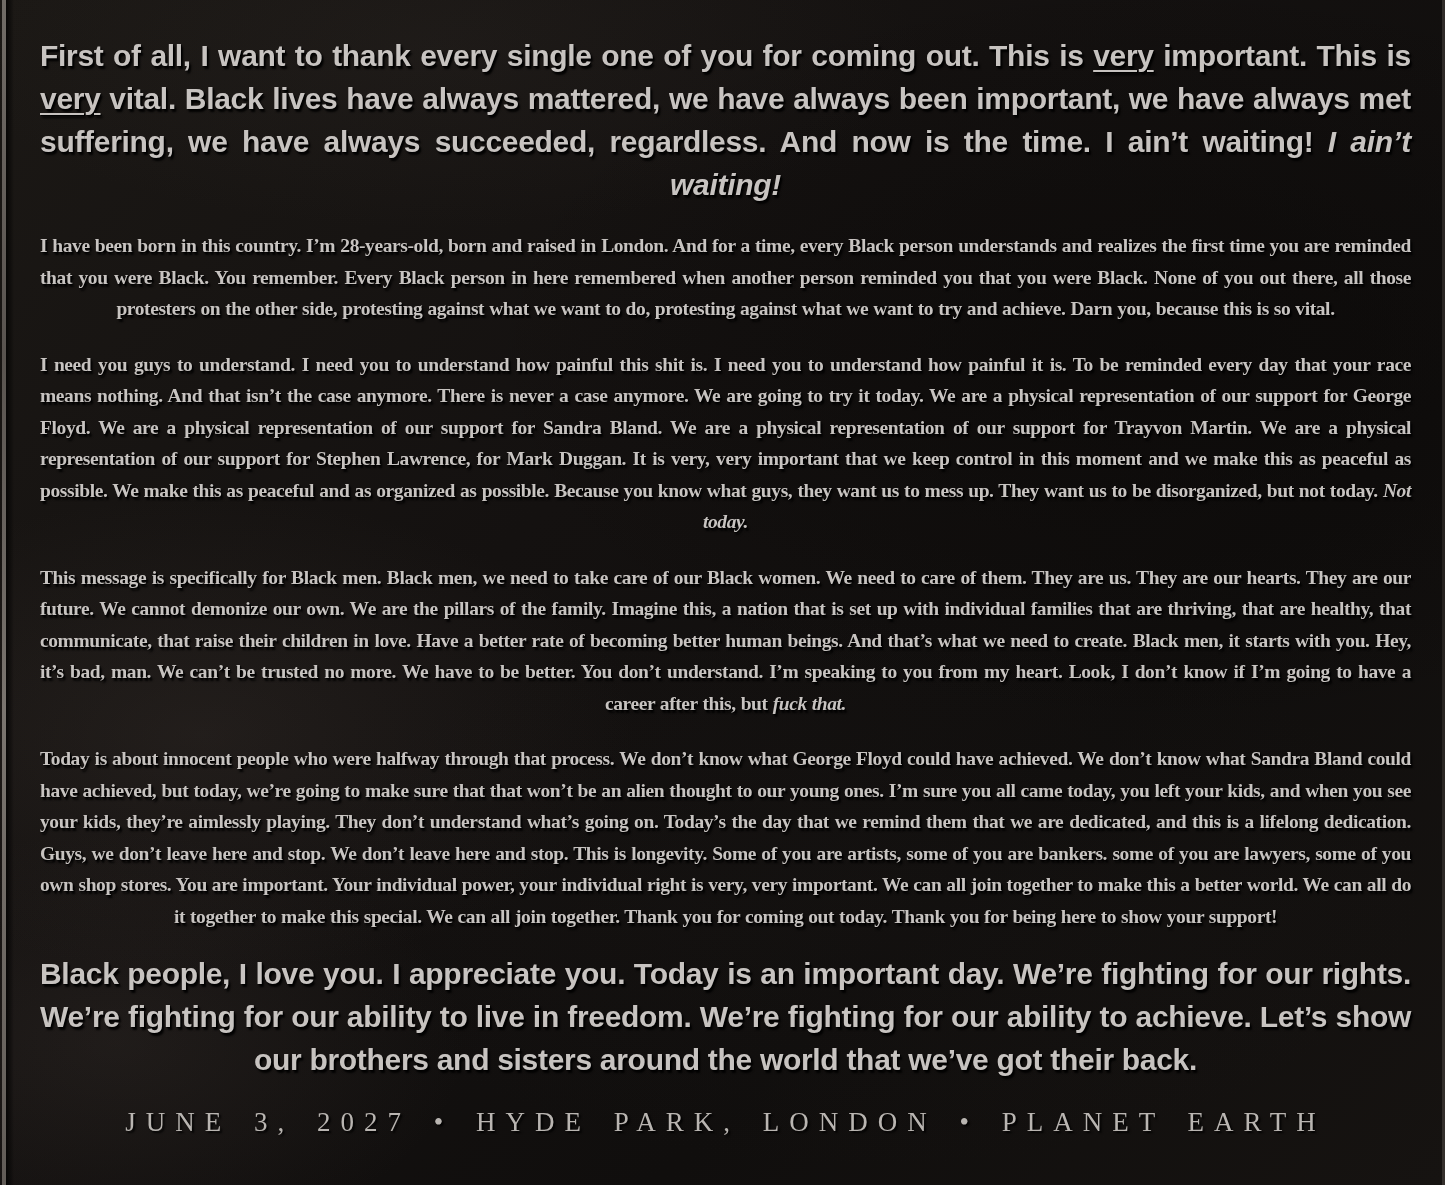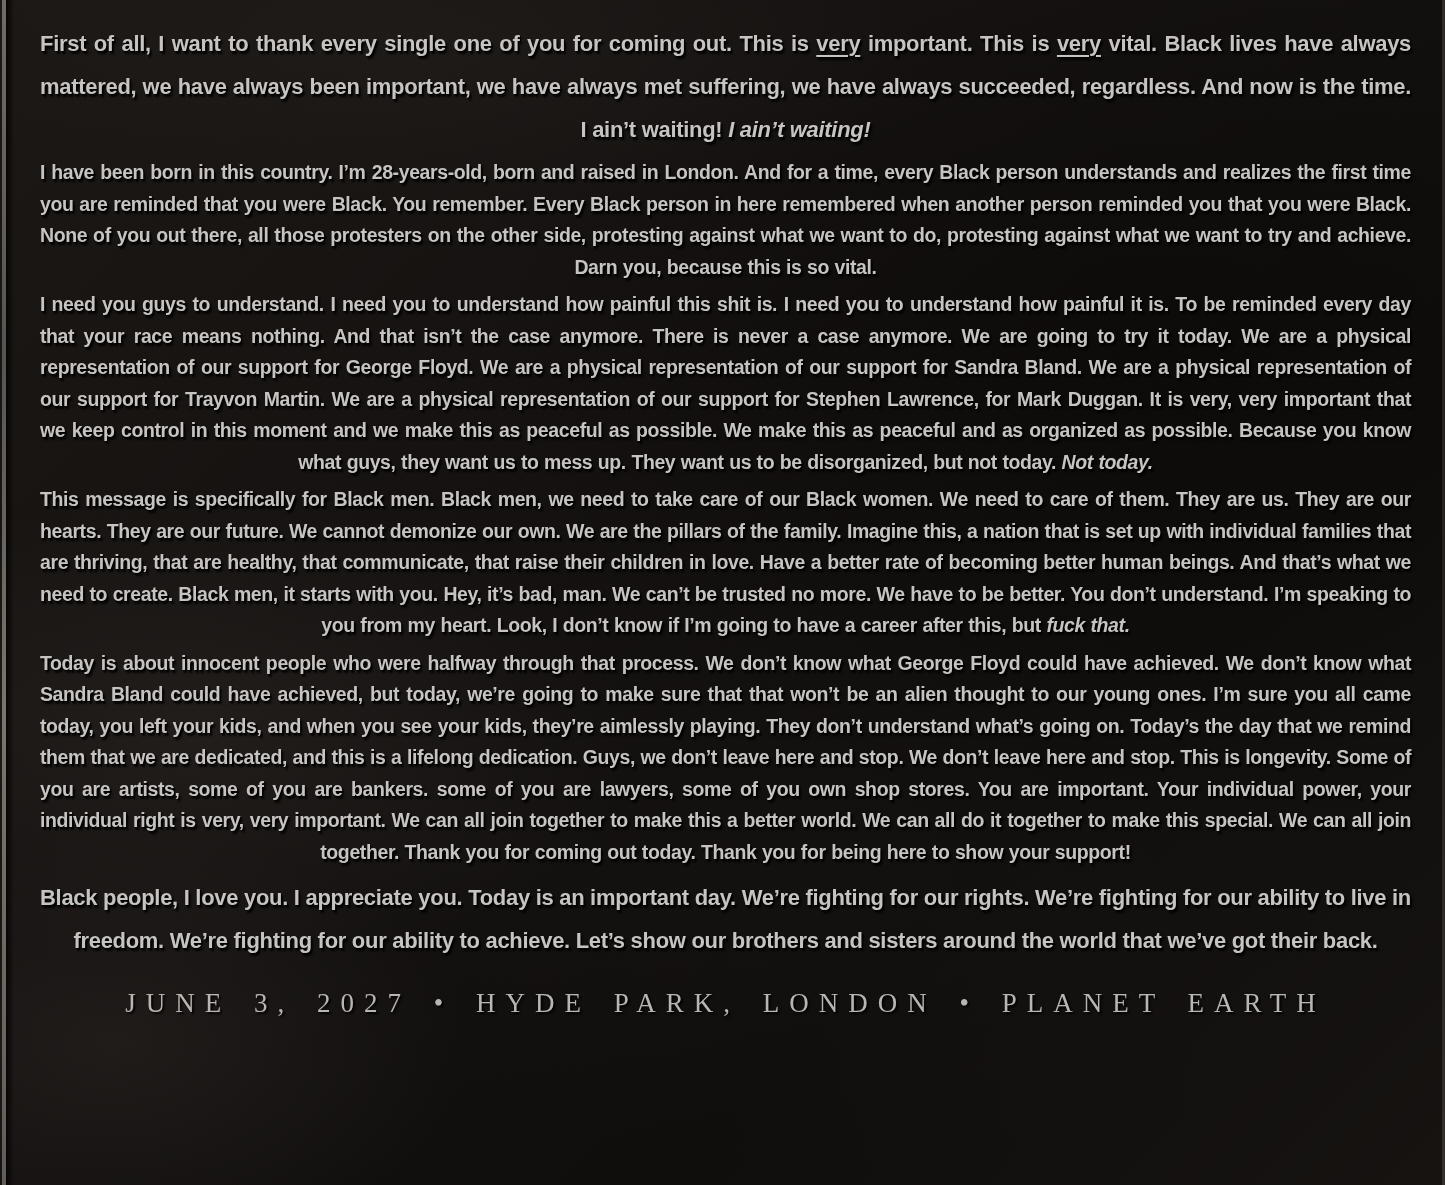--- a/index.html
+++ b/index.html
@@ -51,27 +51,28 @@
     text-align: justify;
     text-align-last: center;
     font-weight: bold;
     text-shadow: 2px 3px 2px rgba(0,0,0,0.9), 1px 1px 1px rgba(0,0,0,0.9);
   }
   .para.body {
     font-size: 19.5px;
     line-height: 31.5px;
     letter-spacing: -0.4px;
     word-spacing: 0.5px;
-    margin-top: 6px;
+    margin-top: 24px;
+    font-family: Liberation Serif, serif;
   }
   .para.large {
-    font-size: 22px;
+    font-size: 30px;
     line-height: 43px;
     letter-spacing: -0.3px;
-    margin-top: 8px;
+    margin-top: 20px;
   }
   .para .i { font-style: italic; }
   .para .u { text-decoration: underline; text-underline-offset: 4px; text-decoration-thickness: 2px; }
   .footer {
     margin-top: 26px;
     text-align: center;
     font-family: "Liberation Serif", "DejaVu Serif", serif;
     font-size: 27px;
     font-weight: normal;
     letter-spacing: 10px;

